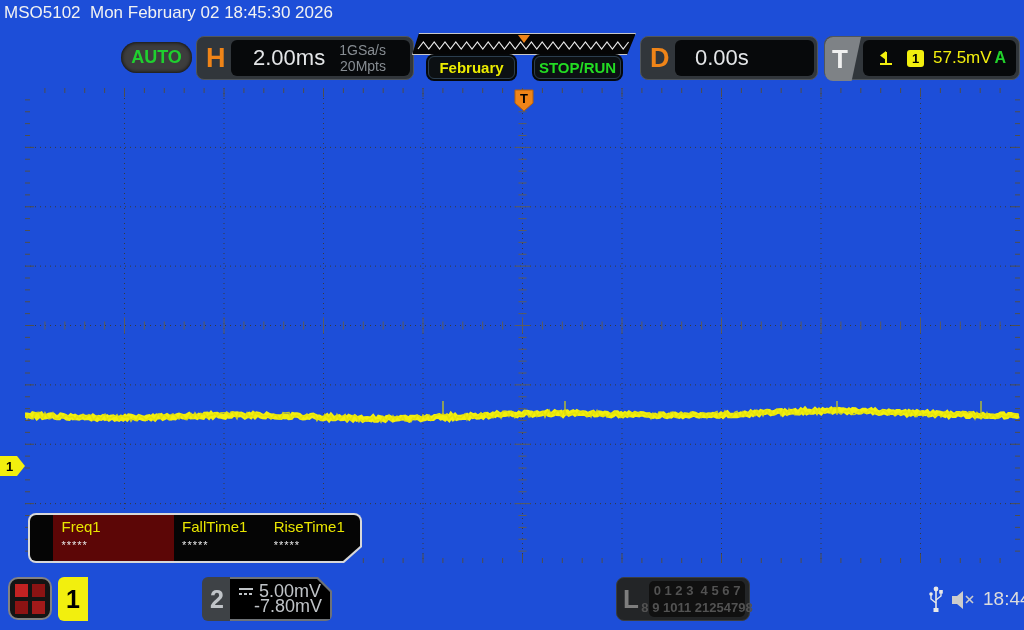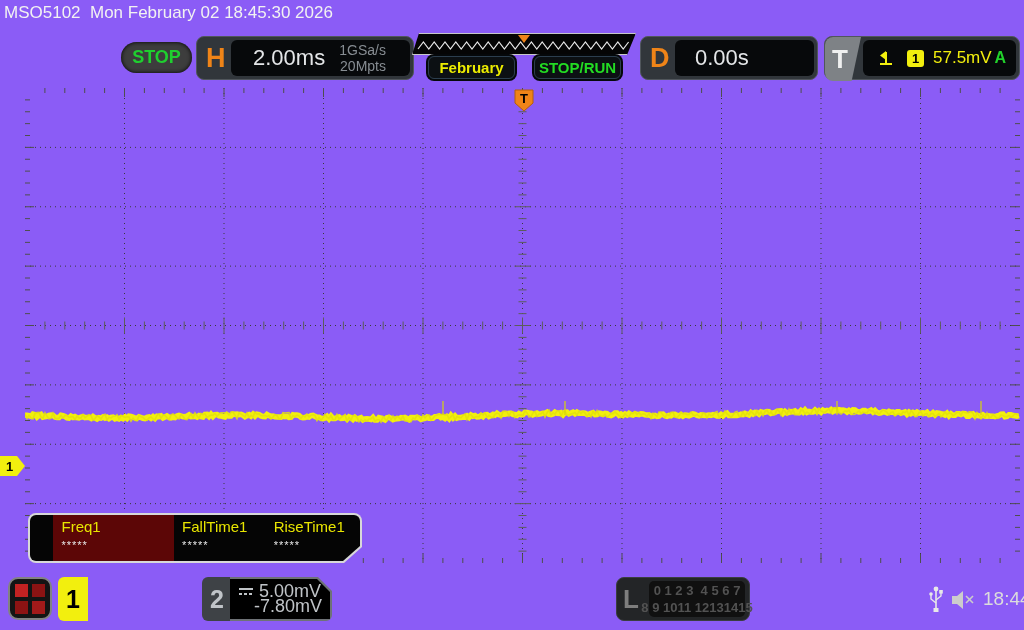--- a/index.html
+++ b/index.html
@@ -1,16 +1,16 @@
 <!DOCTYPE html>
 <html><head>
 <meta charset="utf-8">
 <style>
   html,body{margin:0;padding:0;background:#000;}
-  #screen{position:relative;width:1024px;height:630px;background:#8b5cf6;overflow:hidden;
+  #screen{position:relative;width:1024px;height:630px;background:#1d4ed8;overflow:hidden;
           font-family:"Liberation Sans","DejaVu Sans",sans-serif;}
 
   
   .top-title{position:absolute;left:4px;top:3px;color:#f2f2f2;font-size:17px;white-space:pre;}
 
   
   .logo{position:absolute;left:8px;top:38px;color:#f2e70c;font-family:"Liberation Serif","DejaVu Serif",serif;
         font-weight:bold;font-style:italic;font-size:33px;letter-spacing:1px;}
   .auto-badge{position:absolute;left:121px;top:42px;width:71px;height:31px;background:#3d3d3d;border-radius:16px;
         display:flex;align-items:center;justify-content:center;color:#1fcf2f;font-weight:bold;font-size:18px;
@@ -80,21 +80,21 @@
   .clock{position:absolute;left:983px;top:588px;color:#dcdcdc;font-size:19px;}
   .icon-abs{position:absolute;}
 </style>
 </head>
 <body>
 
 <div id="screen">
 
   <div class="top-title">MSO5102  Mon February 02 18:45:30 2026</div>
 
-  <div class="auto-badge">STOP</div>
+  <div class="auto-badge">AUTO</div>
 
   <div class="hblock" style="left:196px;width:218px;">
     <div class="blk-label orange">H</div>
     <div class="blk-inner">
       <span class="tb-value">2.00ms</span>
       <span class="tb-rates"><span>1GSa/s</span><br><span>20Mpts</span></span>
     </div>
   </div>
 
   <div class="mem-bar">
@@ -470,21 +470,21 @@
         </div>
         <div class="ch-row2" style="color:#c0c4c8;">-7.80mV</div>
       </div>
     </div>
   </div>
 
   <div class="lblock">
     <div class="l-tab">L</div>
     <div class="l-body">
       <span>0 1 2 3  4 5 6 7</span>
-      <span>8 9 1011 12131415</span>
+      <span>8 9 1011 21254798</span>
     </div>
   </div>
 
   <svg class="icon-abs" style="left:928px;top:585px;" width="16" height="30">
     <circle cx="8" cy="4" r="2.4" fill="#e8e8e8"></circle>
     <line x1="8" y1="6" x2="8" y2="24" stroke="#e8e8e8" stroke-width="1.6"></line>
     <path d="M8 18 L3 14 L3 10" stroke="#e8e8e8" stroke-width="1.4" fill="none"></path>
     <circle cx="3" cy="9" r="1.8" fill="#e8e8e8"></circle>
     <path d="M8 15 L13 11 L13 8" stroke="#e8e8e8" stroke-width="1.4" fill="none"></path>
     <rect x="11.2" y="5" width="3.6" height="3.6" fill="#e8e8e8"></rect>

